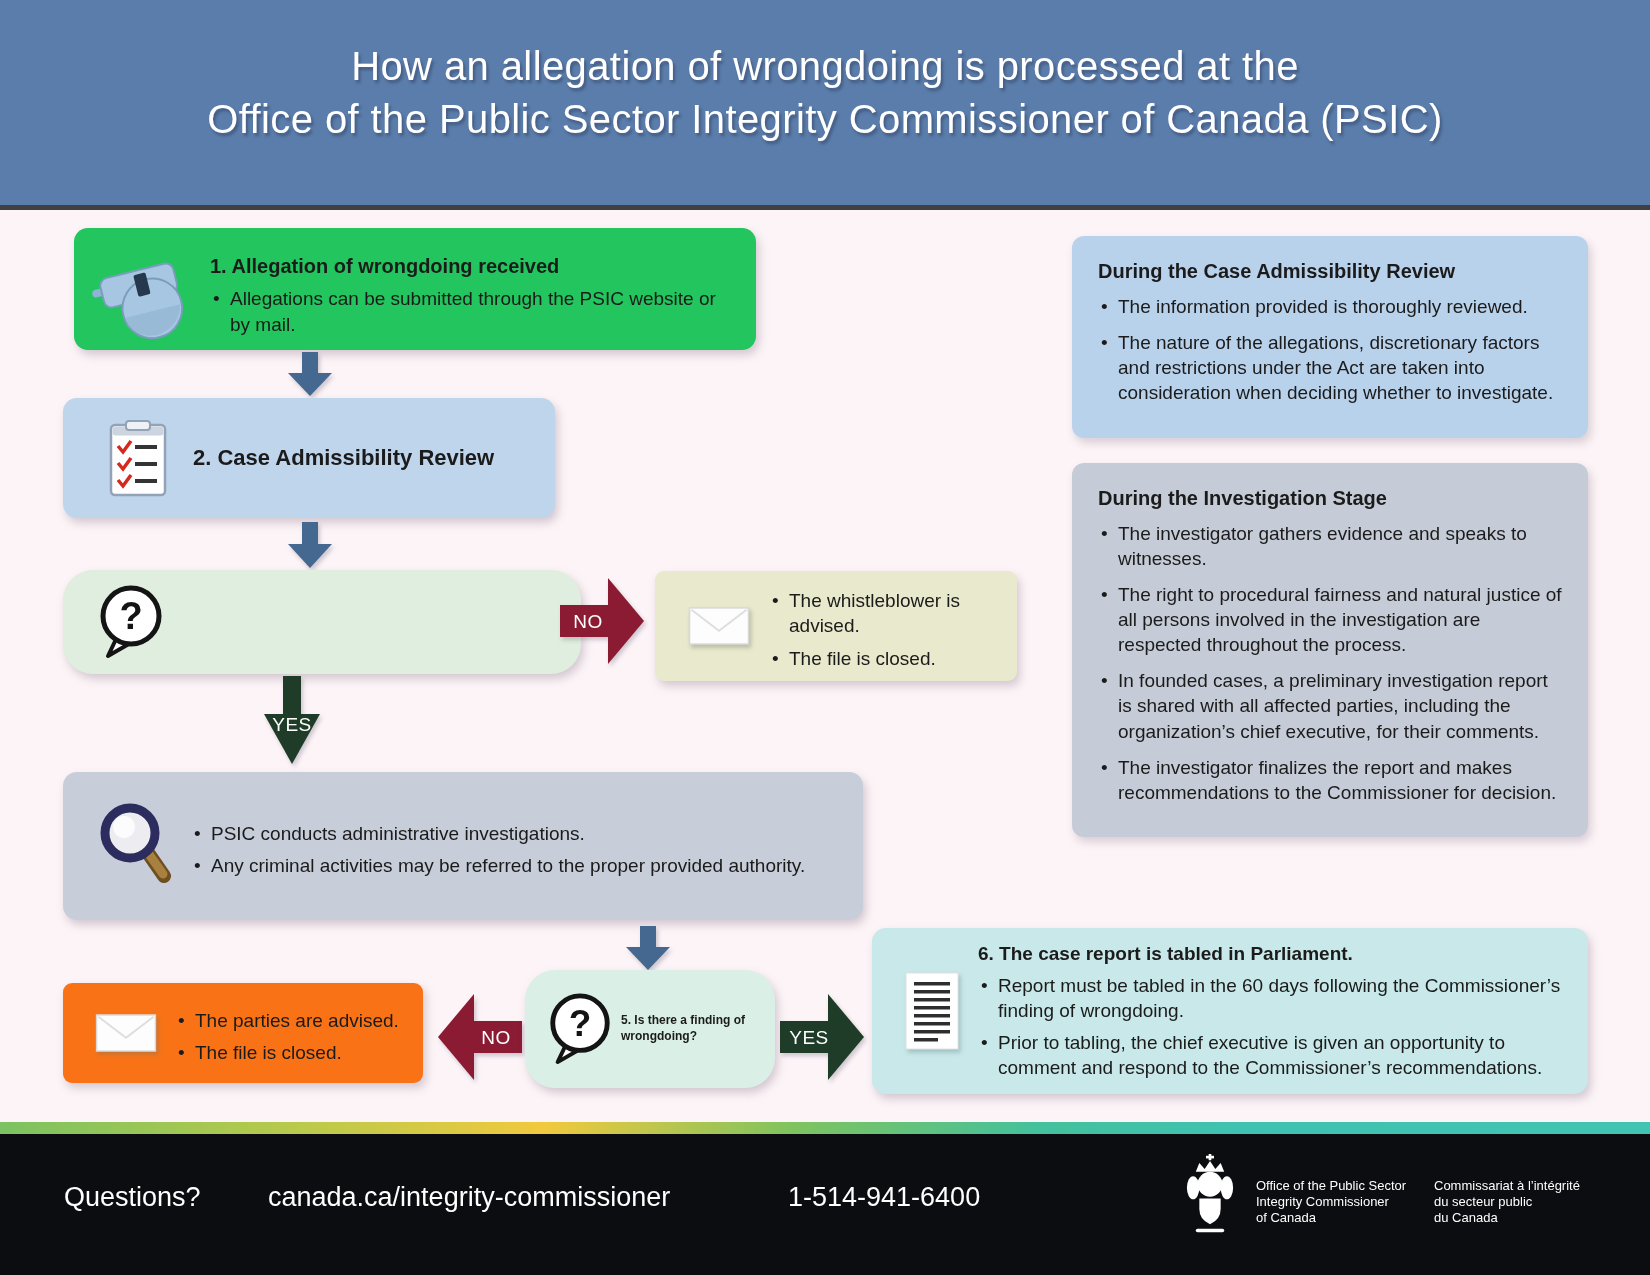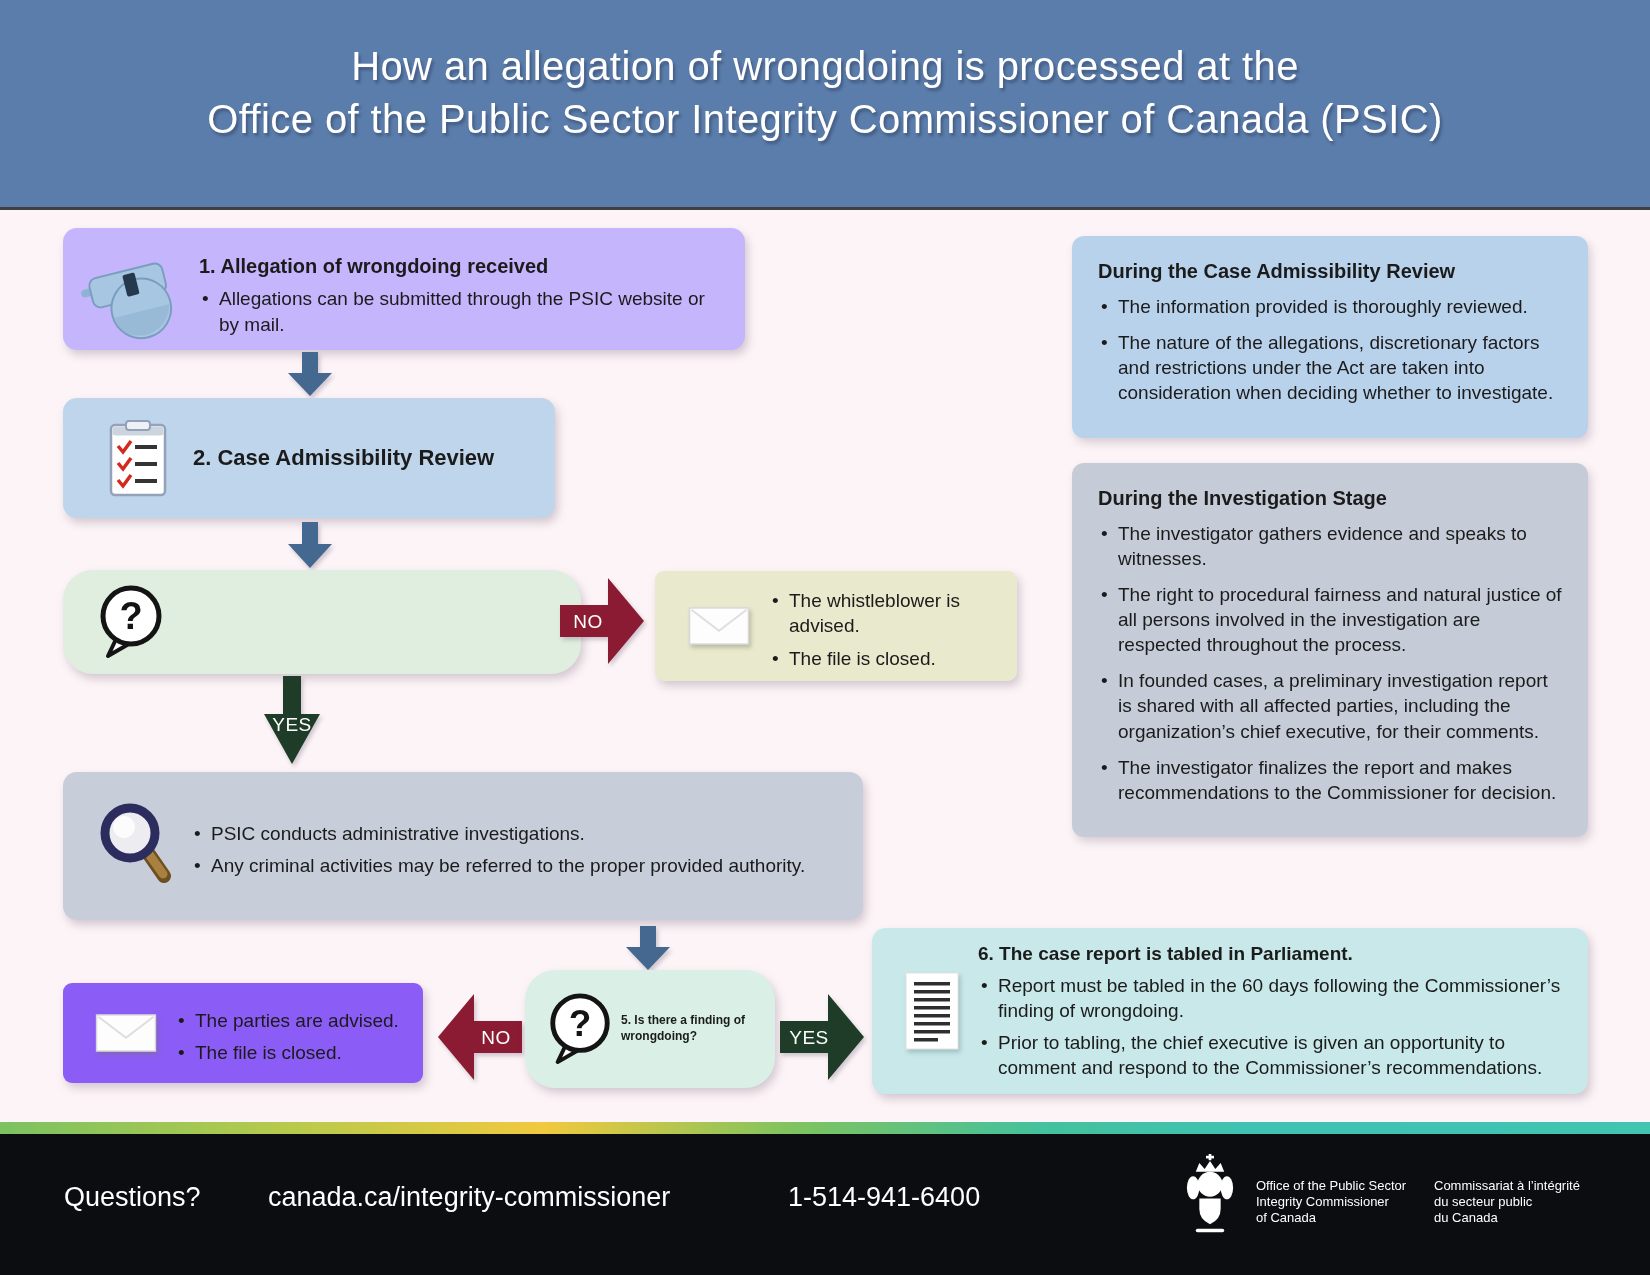--- a/index.html
+++ b/index.html
@@ -4,21 +4,21 @@
 <style>
   html,body { margin:0; padding:0; background:#e8e8e8; }
   #stage {
     position:relative; width:1650px; height:1275px; overflow:hidden;
     background:#fcf4f7; font-family:"Liberation Sans", sans-serif; color:#1b1b1b;
   }
 
   
   .header {
     position:absolute; left:0; top:0; width:1650px; height:210px;
-    background:#5b7dab; border-bottom:3px solid #404040; box-sizing:border-box;
+    background:#5b7dab; border-bottom:5px solid #404040; box-sizing:border-box;
     text-align:center; color:#ffffff;
   }
   .header .t1, .header .t2 {
     font-weight:400; letter-spacing:.4px; line-height:1.32;
     text-shadow:2px 3px 3px rgba(25,35,60,.38);
   }
   .header .t1 { margin-top:40px; font-size:40px; }
   .header .t2 { font-size:40px; }
 
   
@@ -28,32 +28,32 @@
     display:flex; align-items:center;
   }
   .icon-cell { flex:0 0 auto; display:flex; align-items:center; justify-content:center; }
   .content { flex:1 1 auto; }
   .box-title { font-weight:700; font-size:20px; line-height:1.3; }
   ul.bullets { list-style:none; margin:0; padding:0; font-size:19px; line-height:1.32; }
   ul.bullets li { position:relative; padding-left:20px; margin-top:7px; }
   ul.bullets li::before { content:"\2022"; position:absolute; left:3px; }
 
   
-  .step1 { left:63px; top:228px; width:682px; height:122px; background:#c4b5fd; border-radius:14px; padding:22px 18px 10px 8px; }
+  .step1 { left:74px; top:228px; width:682px; height:122px; background:#22c55e; border-radius:14px; padding:22px 18px 10px 8px; }
   .step1 .icon-cell { width:128px; }
   .step2 { left:63px; top:398px; width:492px; height:120px; background:#bed5ec; border-radius:14px; padding:10px 14px 10px 20px; }
   .step2 .icon-cell { width:110px; }
   .step2 .box-title { font-size:22px; }
   .step3 { left:63px; top:570px; width:518px; height:104px; background:#dfeede; border-radius:30px; padding:8px 16px 8px 16px; }
   .step3 .icon-cell { width:104px; }
   .result1 { left:655px; top:571px; width:362px; height:110px; background:#e9e9cd; border-radius:9px; padding:8px 12px 8px 14px; }
   .result1 .icon-cell { width:100px; }
   .step4 { left:63px; top:772px; width:800px; height:148px; background:#c7ced9; border-radius:14px; padding:10px 16px 10px 18px; }
   .step4 .icon-cell { width:110px; }
-  .result2 { left:63px; top:983px; width:360px; height:100px; background:#8b5cf6; border-radius:9px; padding:8px 10px 8px 14px; }
+  .result2 { left:63px; top:983px; width:360px; height:100px; background:#f97316; border-radius:9px; padding:8px 10px 8px 14px; }
   .result2 .icon-cell { width:98px; }
   .step5 { left:525px; top:970px; width:250px; height:118px; background:#daf0e7; border-radius:30px; padding:8px 10px 8px 14px; }
   .step5 .icon-cell { width:82px; }
   .step5 .box-title { font-size:12px; }
   .step6 { left:872px; top:928px; width:716px; height:166px; background:#c8e8e9; border-radius:14px; padding:10px 20px 10px 14px; }
   .step6 .icon-cell { width:92px; }
   .step6 .box-title { font-size:19px; }
   .step6 ul.bullets { font-size:19px; }
 
   

